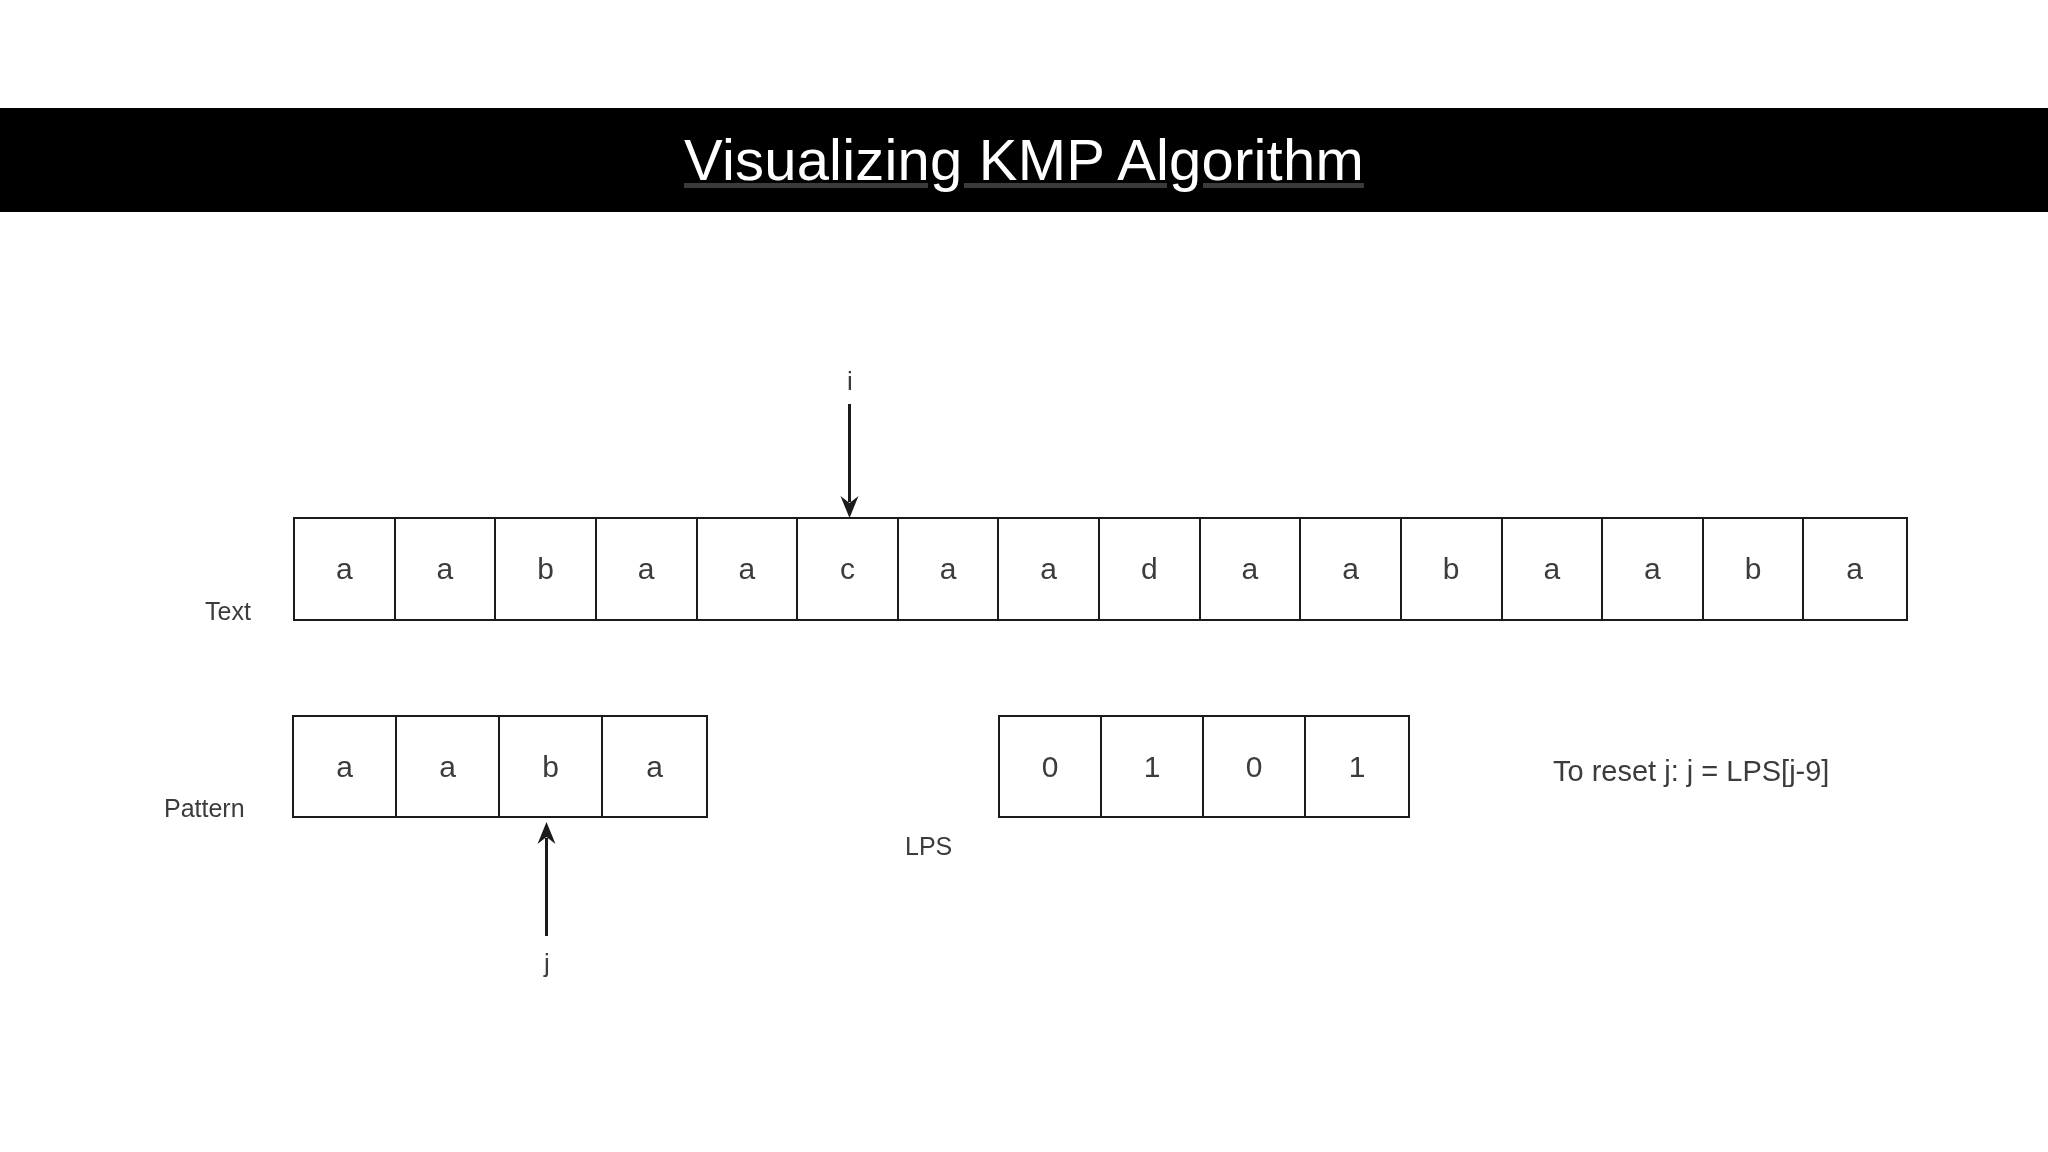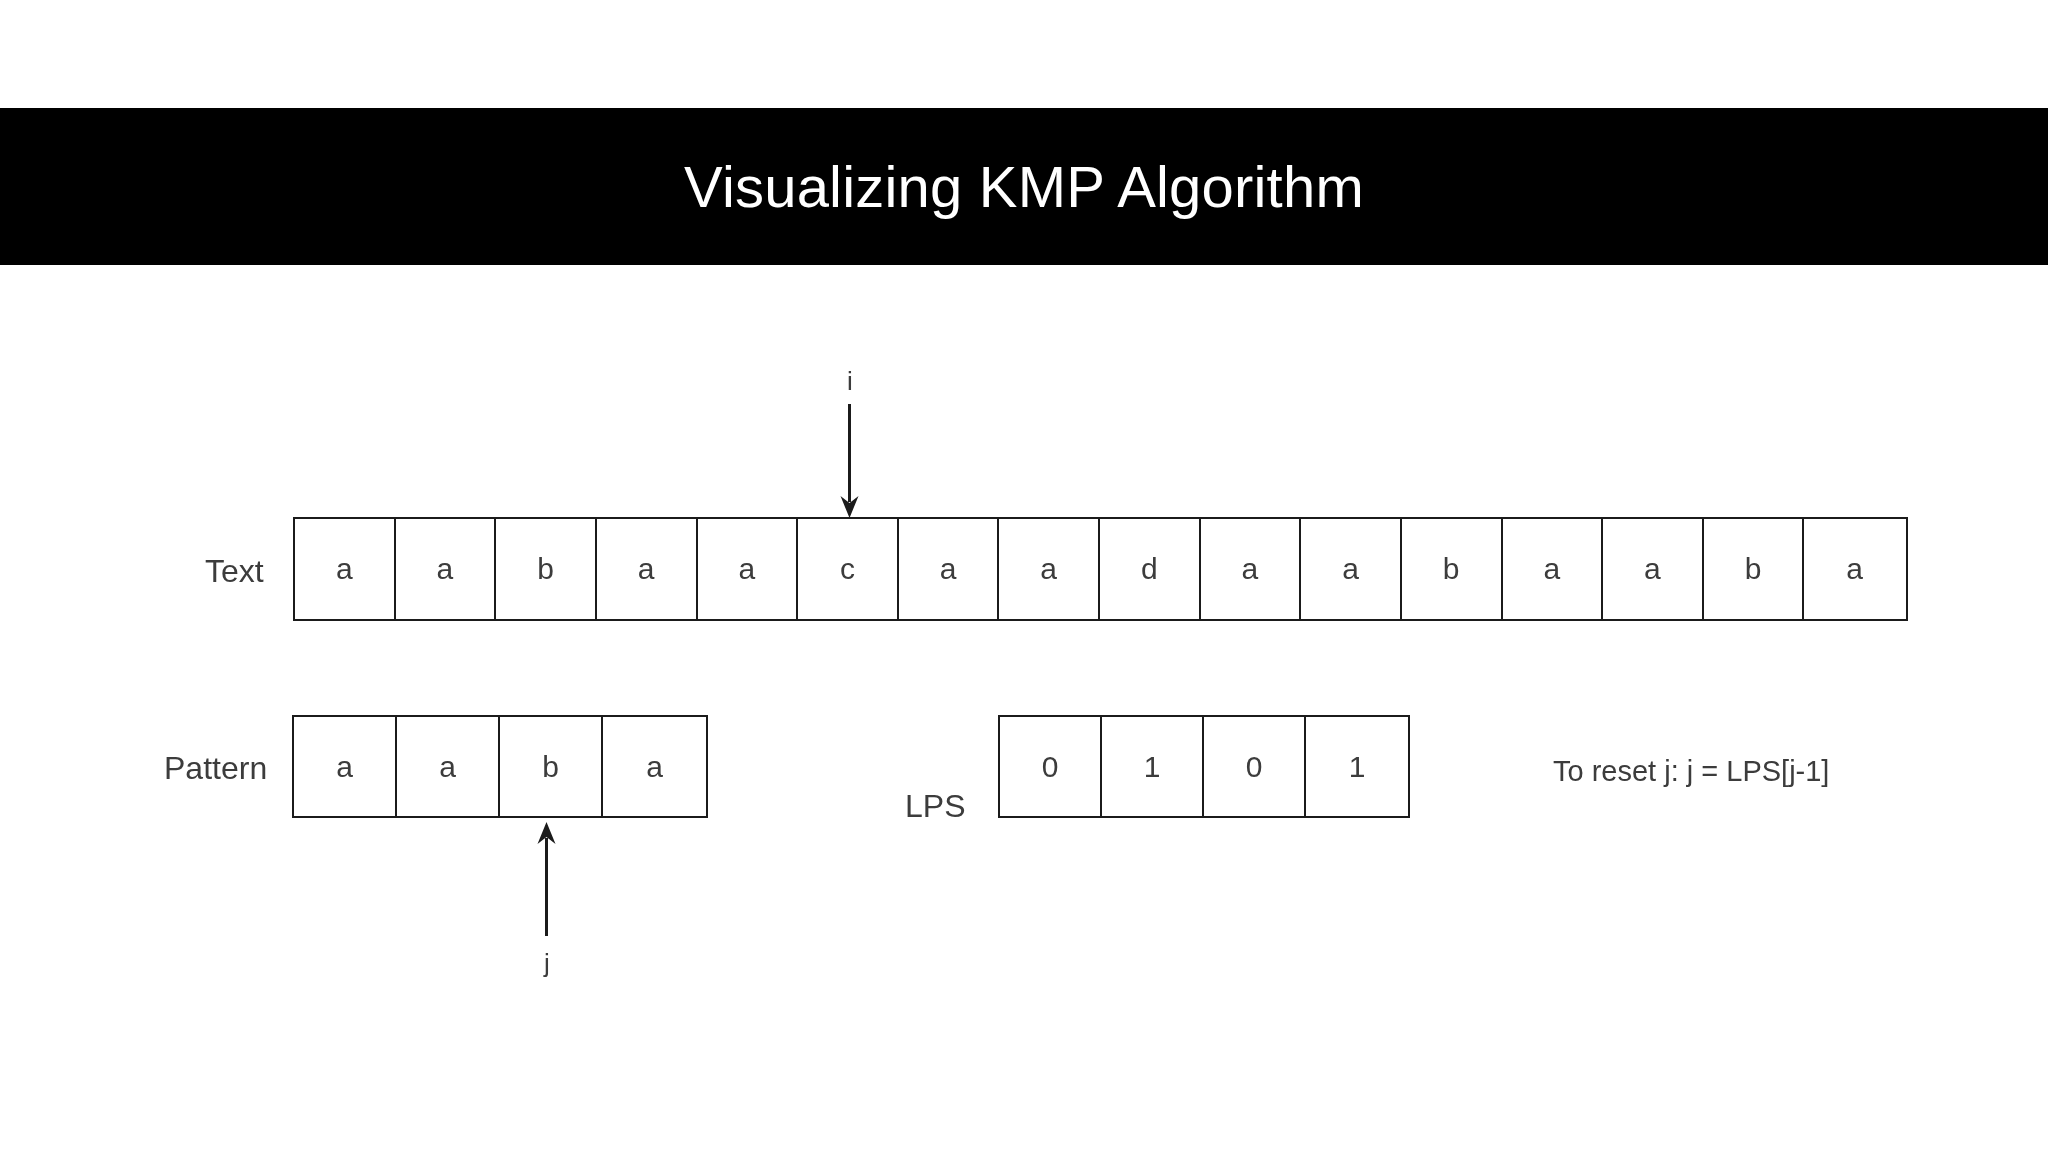--- a/index.html
+++ b/index.html
@@ -15,42 +15,44 @@
     font-family: "Liberation Sans", sans-serif;
     color: #3a3a3a;
   }
 
   
   #title-banner {
     position: absolute;
     left: 0;
     top: 108px;
     width: 2048px;
-    height: 157px;
+    height: 104px;
     background: #000000;
     display: flex;
     align-items: center;
     justify-content: center;
+    text-decoration: underline;
   }
   #title-text {
     color: #ffffff;
     font-size: 58px;
     font-weight: 400;
     letter-spacing: 0.2px;
     line-height: 1;
     font-family: "Liberation Sans", sans-serif;
   }
 
   
   .row-label {
     position: absolute;
-    font-size: 32px;
+    font-size: 25px;
     color: #3c3c3c;
     white-space: nowrap;
     line-height: 1;
+    margin-top: 44px;
   }
 
   .cell-row {
     position: absolute;
     display: flex;
     box-sizing: border-box;
     border: 2.5px solid #1b1b1b;
     background: #ffffff;
   }
   .cell {
@@ -173,13 +175,13 @@
 
 <div class="row-label" id="lps-label" style="left:905px; top:790px;">LPS</div>
 
 <div class="cell-row" id="lps-row">
   <div class="cell">0</div>
   <div class="cell">1</div>
   <div class="cell">0</div>
   <div class="cell">1</div>
 </div>
 
-<div id="reset-note">To reset j: j = LPS[j-1]</div>
+<div id="reset-note">To reset j: j = LPS[j-9]</div>
 
 </body></html>

